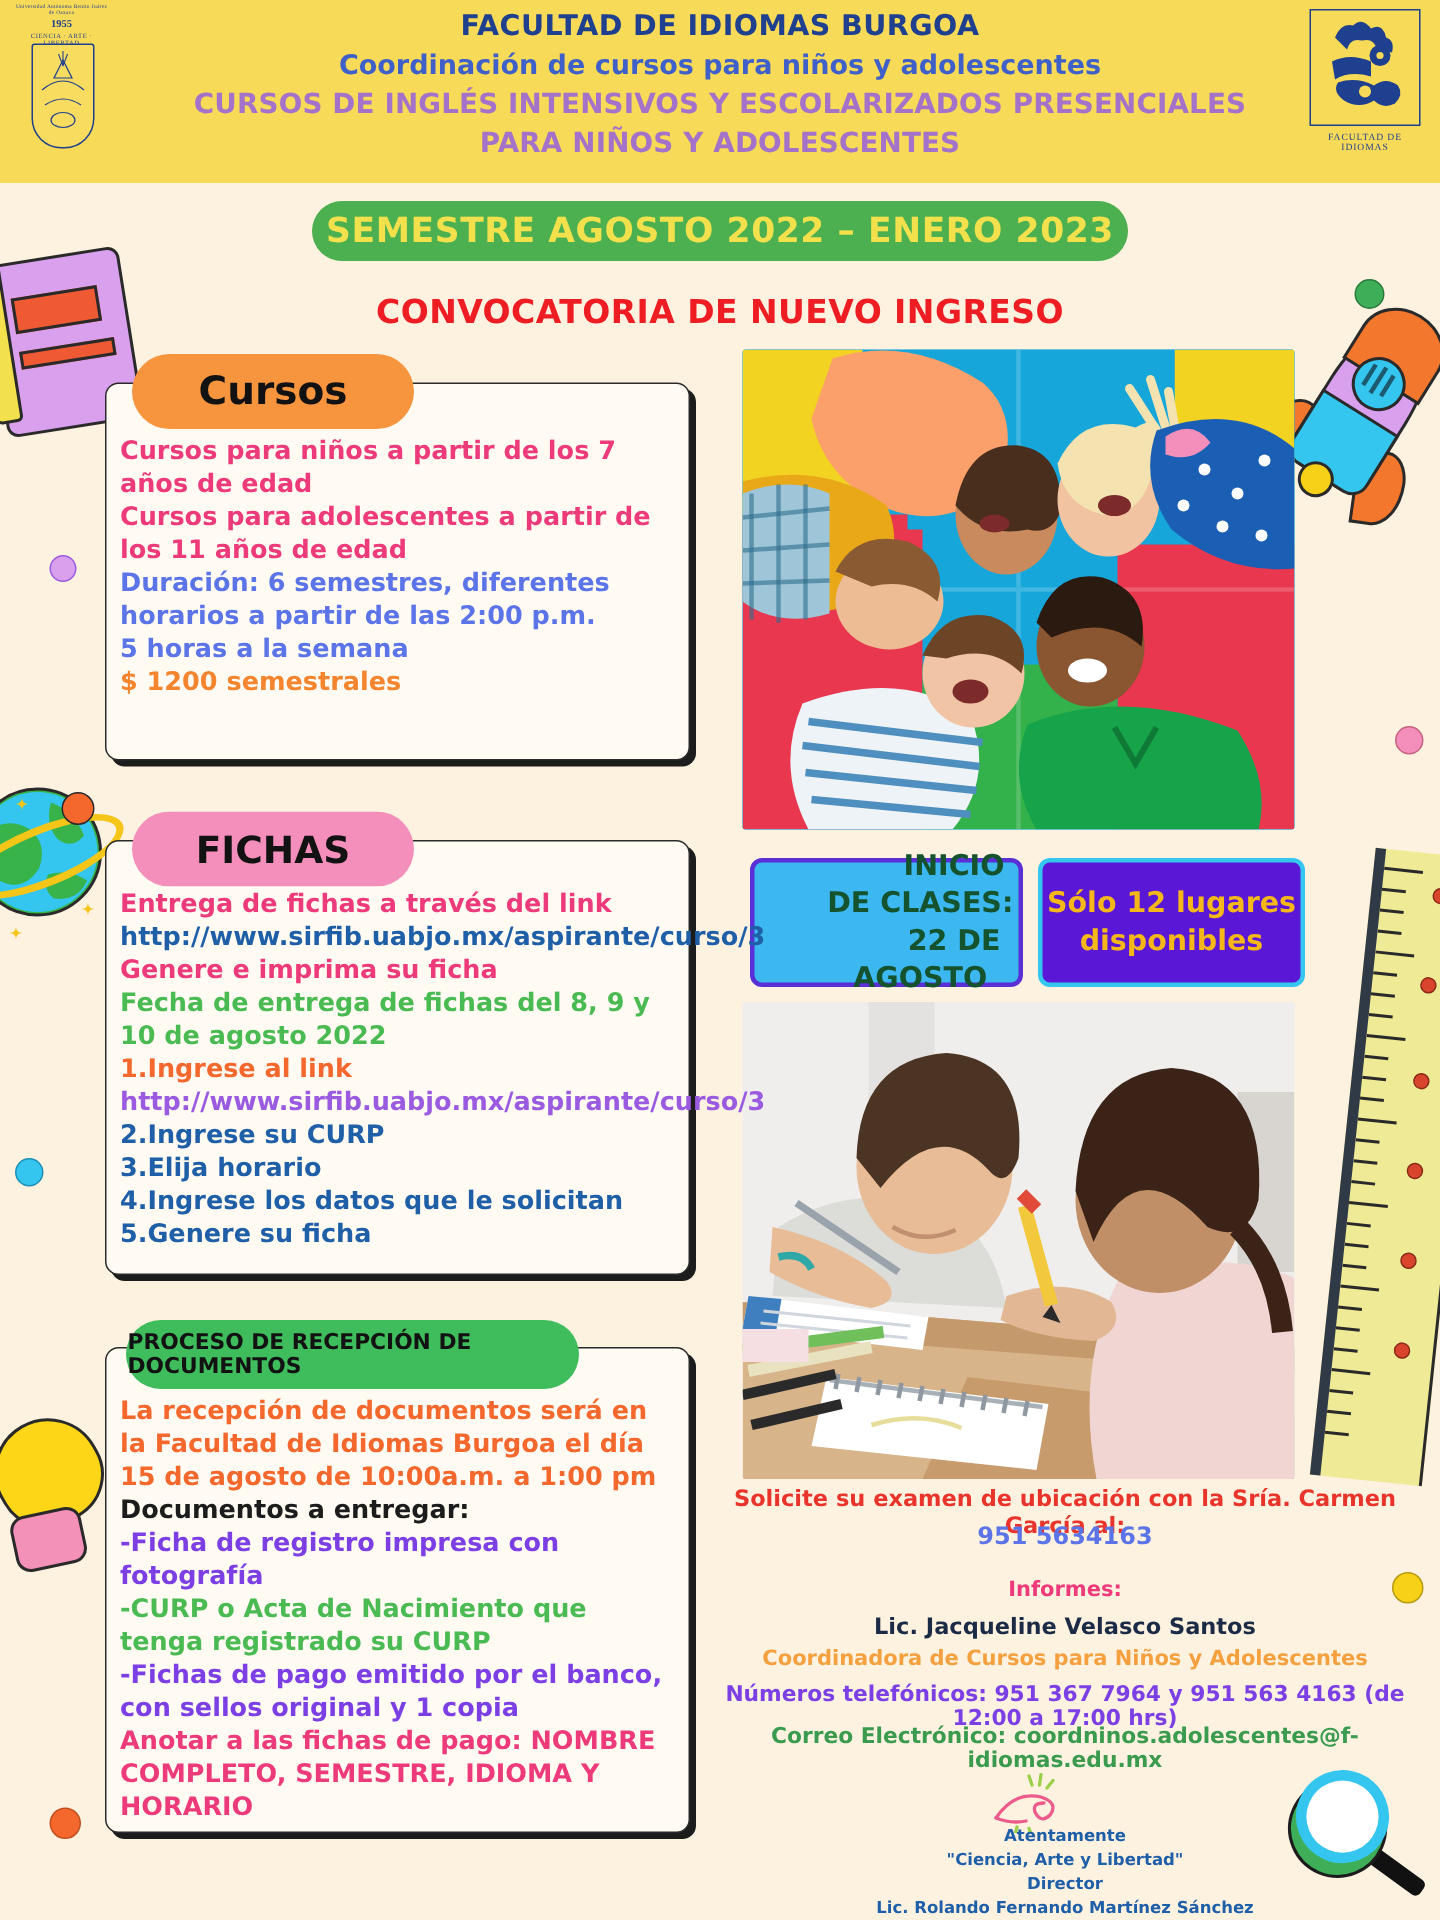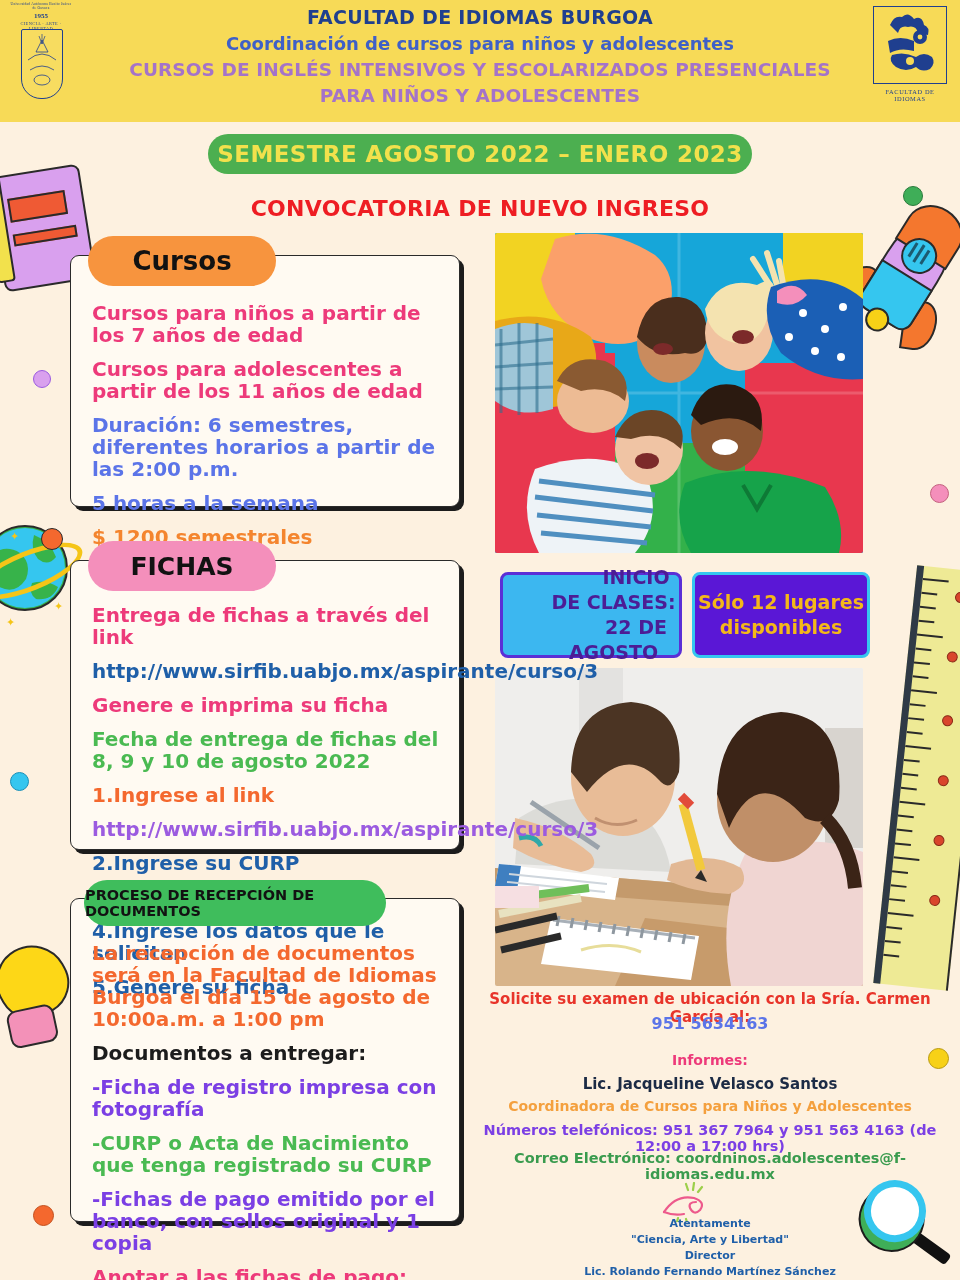--- a/index.html
+++ b/index.html
@@ -100,21 +100,21 @@
     z-index:8;border:1px solid transparent;
   }
   .card-pill span{
     color:#121212;font-weight:bold;
     font-family:"DejaVu Sans", sans-serif;
   }
   .card-body{
     position:absolute;z-index:7;
   }
   .card-body p{
-    margin:12px;font-weight:bold;font-size:20px;line-height:22px;
+    margin:0;font-weight:bold;font-size:17px;line-height:22px;
     font-family:"DejaVu Sans", sans-serif;
   }
 
   
   .photo{
     position:absolute;z-index:4;overflow:hidden;border-radius:2px;
   }
 
   
   .ph1{background:#16a6d9;}
@@ -123,21 +123,21 @@
   .badge{
     position:absolute;border-radius:8px;display:flex;
     align-items:center;justify-content:center;text-align:center;
     z-index:6;
   }
   .badge span{
     font-weight:bold;font-size:19px;line-height:25px;
     font-family:"DejaVu Sans", sans-serif;
   }
   .badge-blue{background:#3cb7f0;border:3px solid #5b2fd6;}
-  .badge-blue span{color:#4c1d95;padding-left:45px;}
+  .badge-blue span{color:#14532d;padding-left:45px;}
   .badge-purple{background:#5a17d6;border:3px solid #35c6ef;}
   .badge-purple span{color:#f4b819;}
 
   
   .foot{position:absolute;width:500px;left:460px;text-align:center;z-index:6;}
   .foot div{font-weight:bold;font-family:"DejaVu Sans", sans-serif;}
 
   .sig{position:absolute;left:460px;width:500px;text-align:center;z-index:6;}
   .sig div{
     font-weight:bold;font-size:11px;line-height:16px;color:#1f5fa8;

